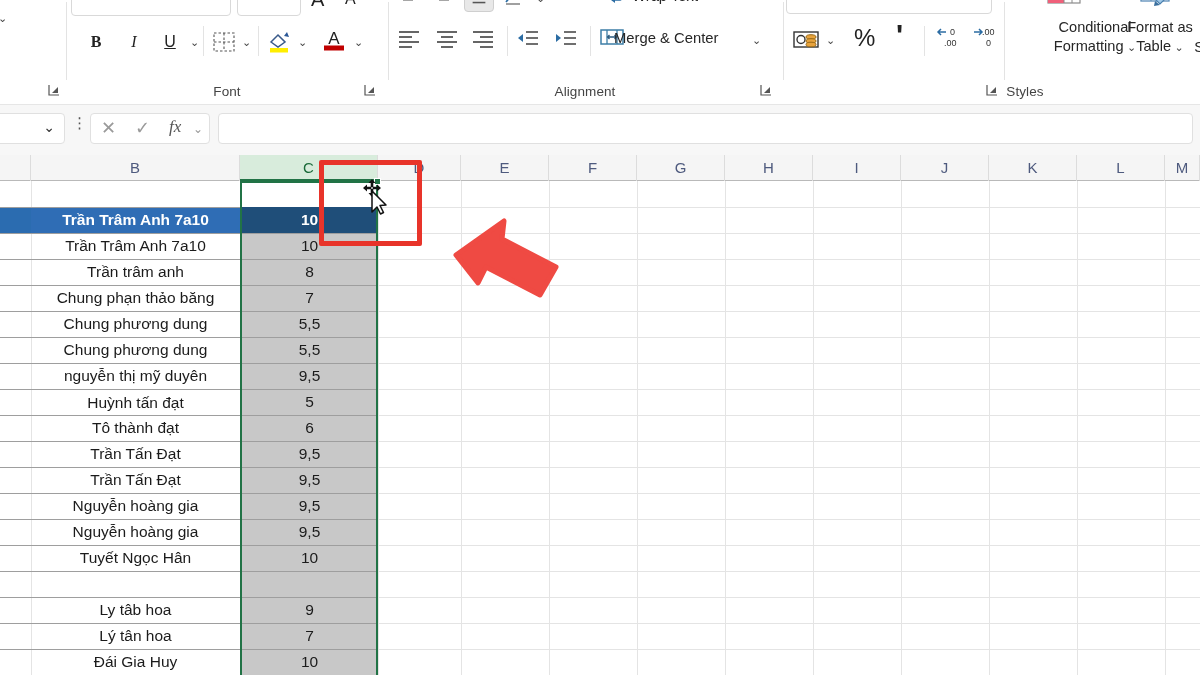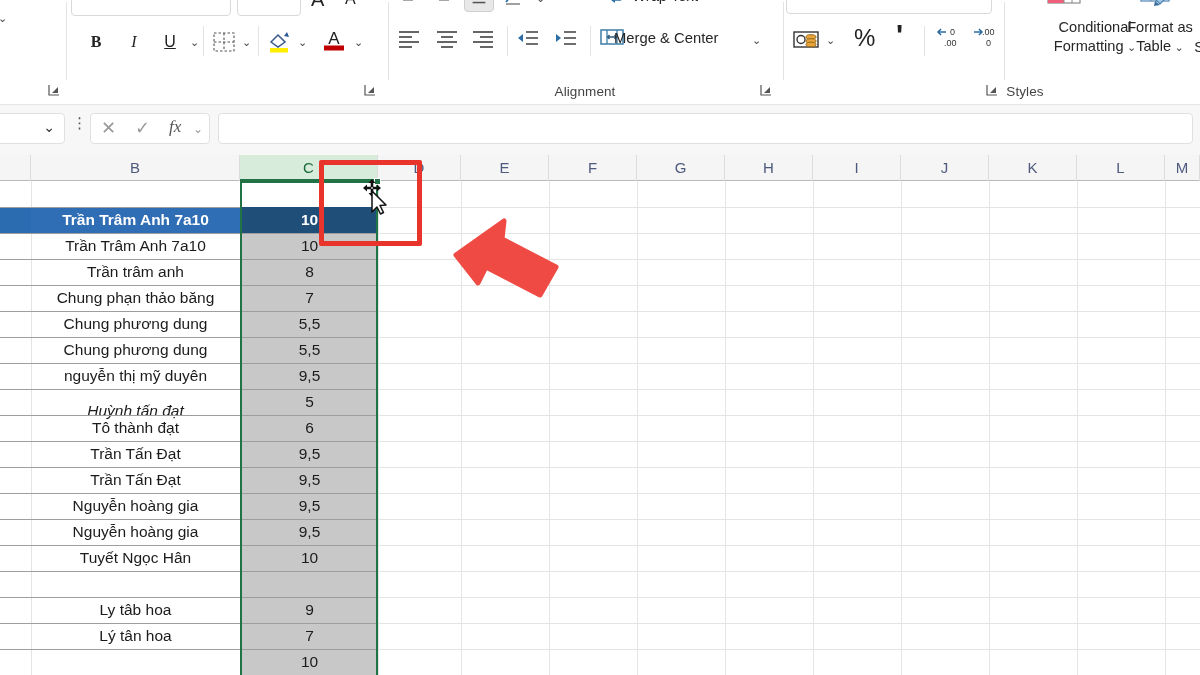--- a/index.html
+++ b/index.html
@@ -219,20 +219,21 @@
       </div>
       <div class="chev" style="position:absolute;left:230px;top:36px;">⌄</div>
       <div style="position:absolute;left:253px;top:26px;">
         <svg viewBox="0 0 26 26" width="26" height="26">
           <text x="13" y="18" font-size="17" text-anchor="middle" fill="#222" font-family="Liberation Sans, sans-serif">A</text>
           <rect x="3" y="19.5" width="20" height="5" fill="#c00000"></rect>
         </svg>
       </div>
       <div class="chev" style="position:absolute;left:286px;top:36px;">⌄</div>
 
+      <div class="rgroup-label">Font</div>
       <div class="launcher" style="right:8px;">
         <svg viewBox="0 0 12 12" width="12" height="12">
             <path d="M1 1 v10 h10" fill="none" stroke="#555" stroke-width="1.2"></path>
             <path d="M10 3 L10 9 L4 9 Z" fill="#555"></path>
           </svg>
       </div>
     </div>
 
     <div class="rdiv" style="left:388px;"></div>
 
@@ -501,21 +502,21 @@
         <div class="rowline" style="top: 156px;"></div>
         <div class="rowline" style="top: 130px; left: 0px; width: 240px;"></div>
         <div class="cellB" style="top: 156px;">Chung phương dung</div>
         <div class="cellC" style="top: 156px;">5,5</div>
         <div class="rowline" style="top: 182px;"></div>
         <div class="rowline" style="top: 156px; left: 0px; width: 240px;"></div>
         <div class="cellB" style="top: 182px;">nguyễn thị mỹ duyên</div>
         <div class="cellC" style="top: 182px;">9,5</div>
         <div class="rowline" style="top: 208px;"></div>
         <div class="rowline" style="top: 182px; left: 0px; width: 240px;"></div>
-        <div class="cellB" style="top: 217px; font-style: italic;">Huỳnh tấn đạt</div>
+        <div class="cellB" style="top: 209px;">Huỳnh tấn đạt</div>
         <div class="cellC" style="top: 208px;">5</div>
         <div class="rowline" style="top: 234px;"></div>
         <div class="rowline" style="top: 208px; left: 0px; width: 240px;"></div>
         <div class="cellB" style="top: 234px;">Tô thành đạt</div>
         <div class="cellC" style="top: 234px;">6</div>
         <div class="rowline" style="top: 260px;"></div>
         <div class="rowline" style="top: 234px; left: 0px; width: 240px;"></div>
         <div class="cellB" style="top: 260px;">Trần Tấn Đạt</div>
         <div class="cellC" style="top: 260px;">9,5</div>
         <div class="rowline" style="top: 286px;"></div>
@@ -539,20 +540,21 @@
         <div class="rowline" style="top: 416px;"></div>
         <div class="rowline" style="top: 390px; left: 0px; width: 240px;"></div>
         <div class="cellB" style="top: 416px;">Ly tâb hoa</div>
         <div class="cellC" style="top: 416px;">9</div>
         <div class="rowline" style="top: 442px;"></div>
         <div class="rowline" style="top: 416px; left: 0px; width: 240px;"></div>
         <div class="cellB" style="top: 442px;">Lý tân hoa</div>
         <div class="cellC" style="top: 442px;">7</div>
         <div class="rowline" style="top: 468px;"></div>
         <div class="rowline" style="top: 442px; left: 0px; width: 240px;"></div>
+        <div class="cellB" style="top: 468px;">Đái Gia Huy</div>
         <div class="cellC" style="top: 468px;">10</div>
         <div class="rowline" style="top: 468px; left: 0px; width: 240px;"></div>
         <div class="selrect" style="left: 240px; top: 0px; width: 138px; height: 514px;"></div>
         <div class="selhandle" style="left: 374px; top: -3px;"></div>
       </div>
   </div>
 
   <div class="cursor-ico" style="left:358px;top:178px;">
     <svg width="34" height="40" viewBox="0 0 34 40">
       <g fill="#111">

